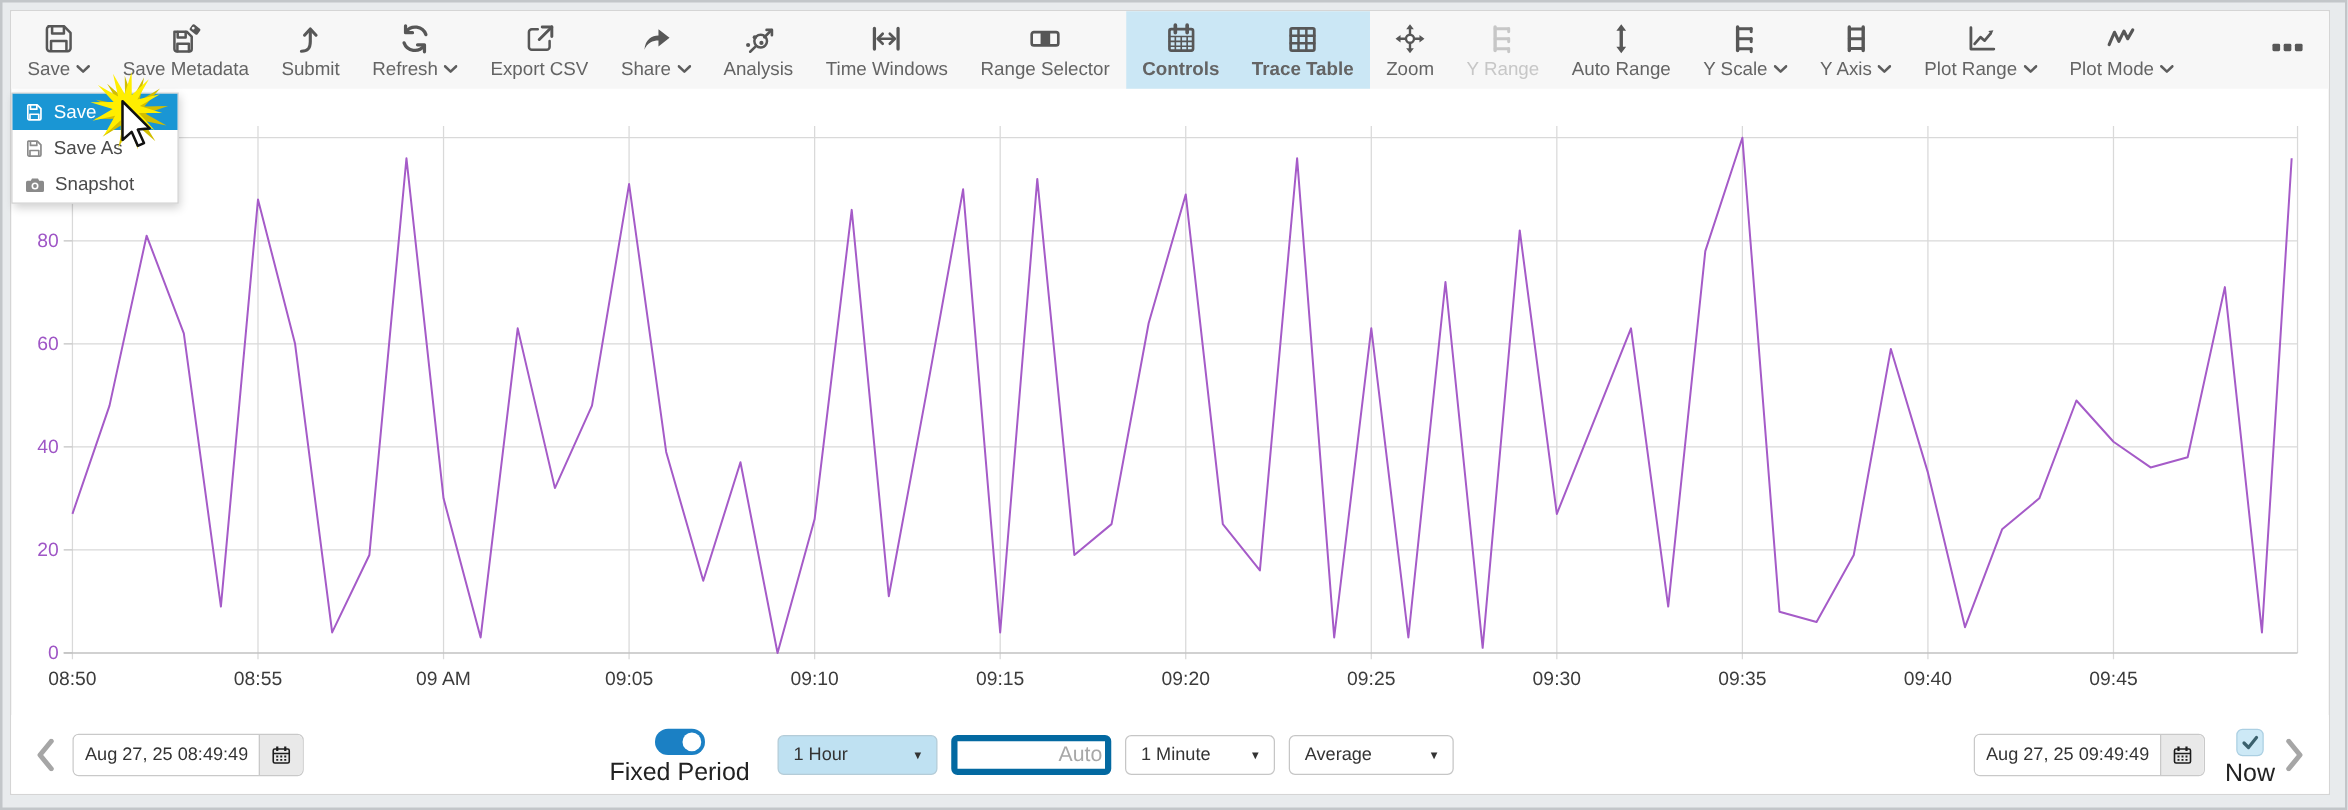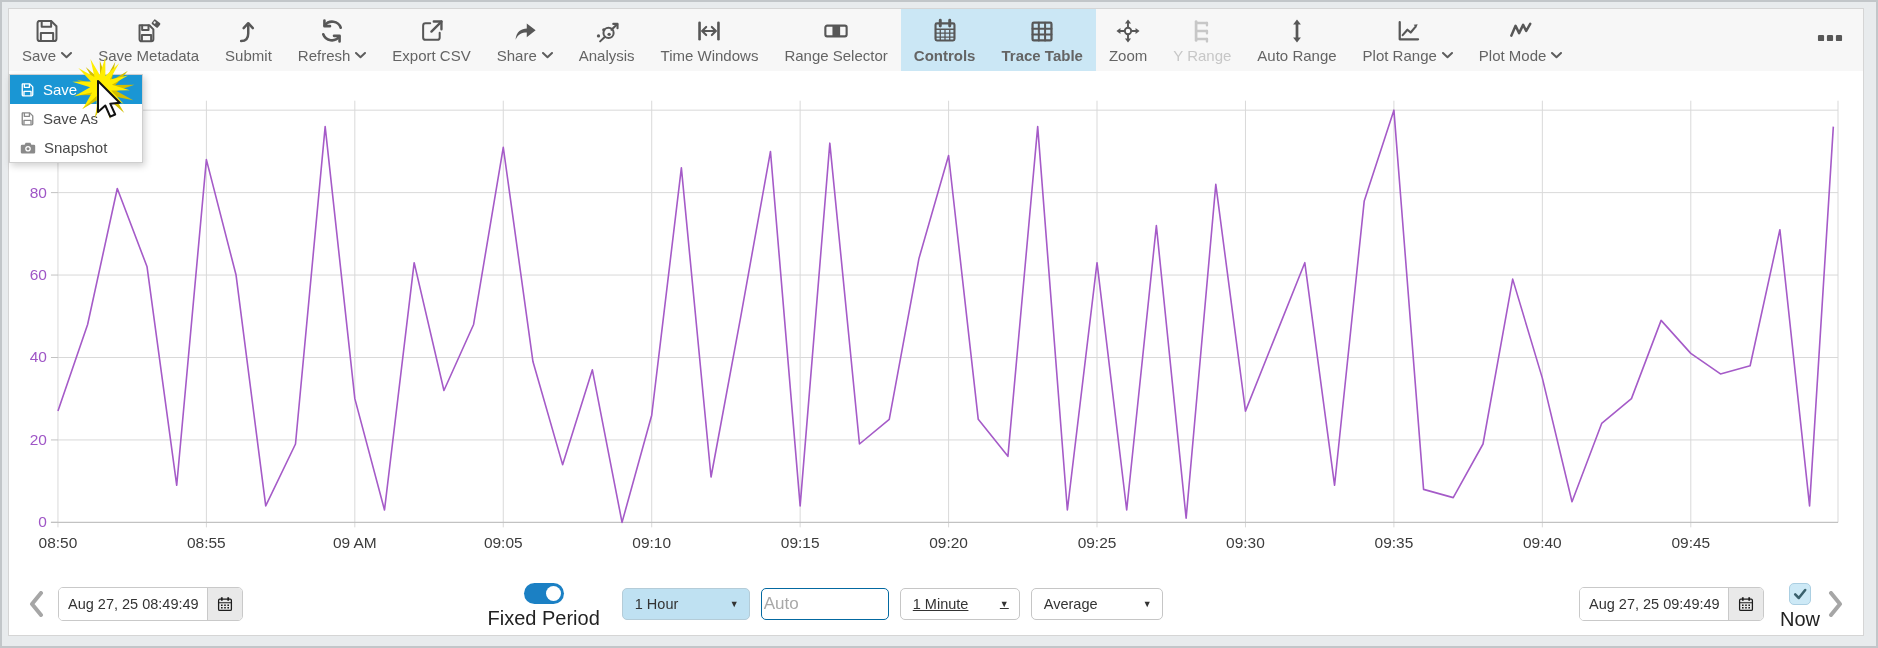--- a/index.html
+++ b/index.html
@@ -35,22 +35,22 @@
   .cal-btn{width:35px;border:none;border-left:1px solid #c9c9c9;background:#e9e9e9;display:flex;align-items:center;justify-content:center;color:#1d1d1d;padding:0;}
   .spacer1{flex:1;}
   .spacer2{flex:1.6;}
   .stack{display:flex;flex-direction:column;align-items:center;margin:6px 22px 0 0;}
   .small-label{font-size:20px;color:#222;margin-top:3px;white-space:nowrap;}
   .toggle{width:40px;height:21px;border-radius:11px;background:#1b80c4;position:relative;}
   .knob{position:absolute;right:3px;top:3px;width:15px;height:15px;border-radius:50%;background:#fff;}
   .select{height:32px;border:1px solid #c6c6c6;border-radius:5px;background:#fff;display:flex;align-items:center;justify-content:space-between;padding:0 10px 0 12px;font-size:14.5px;color:#333;margin-right:11px;box-sizing:border-box;}
   .select .arr{font-size:9px;color:#333;margin-left:12px;}
   .select.blue{background:#bfe1f2;border-color:#b4ccd8;}
-  .w-dur{width:128px;}.w-int{width:120px;text-decoration:underline;}.w-agg{width:132px;}
-  .auto-input{width:128px;height:32px;border:1px solid #0369a1;border-radius:5px;text-align:left;font-size:17px;color:#333;margin-right:11px;box-sizing:border-box;font-family:inherit;}
+  .w-dur{width:128px;}.w-int{width:120px;}.w-agg{width:132px;}
+  .auto-input{width:128px;height:32px;border:5px solid #0369a1;border-radius:5px;text-align:right;font-size:17px;color:#333;margin-right:11px;box-sizing:border-box;font-family:inherit;}
   .auto-input::placeholder{color:#a8a8a8;}
   .checkbox{width:22px;height:22px;border-radius:5px;background:#cde9f6;border:1px solid #abcfe2;display:flex;align-items:center;justify-content:center;box-sizing:border-box;}
   .now-block{display:flex;flex-direction:column;align-items:center;margin:6px 8px 0 16px;}
 </style>
 </head>
 <body>
 
 <div class="frame">
   <div class="panel">
 
@@ -236,20 +236,53 @@
         </div>
         <div class="titem">
           <span class="ticon">
             <svg width="26" height="26" viewBox="0 0 22 22" fill="none" stroke="currentColor" stroke-width="1.7" stroke-linecap="round" stroke-linejoin="round">
               <path d="M11 4.5v13" stroke-width="2.3"></path>
               <path d="M11 1.2 L7.7 5.6h6.6zM11 20.8 L7.7 16.4h6.6z" fill="currentColor" stroke="none"></path>
             </svg>
           </span>
           <span class="tlabel">
             <span>Auto Range</span>
+          </span>
+        </div>
+        <div class="titem">
+          <span class="ticon">
+            <svg width="26" height="26" viewBox="0 0 22 22" fill="none" stroke="currentColor" stroke-width="1.7" stroke-linecap="round" stroke-linejoin="round">
+              <path d="M6 3v16" stroke-width="2.3"></path>
+              <path d="M6 4.2h9.2M6 11h9.2M6 17.8h9.2" stroke-width="2"></path>
+              <path d="M15.2 4.2v2M15.2 11v2M15.2 17.8v2" stroke-width="2"></path>
+            </svg>
+          </span>
+          <span class="tlabel">
+            <span>Y Scale</span>
+            <span style="display:flex;color:#5d5d5d;">
+              <svg width="11" height="7" viewBox="0 0 11 7">
+                <path d="M1 1l4.5 4.3L10 1" fill="none" stroke="currentColor" stroke-width="2" stroke-linecap="round" stroke-linejoin="round"></path>
+              </svg>
+            </span>
+          </span>
+        </div>
+        <div class="titem">
+          <span class="ticon">
+            <svg width="26" height="26" viewBox="0 0 22 22" fill="none" stroke="currentColor" stroke-width="1.7" stroke-linecap="round" stroke-linejoin="round">
+              <path d="M6.3 3v16M15.7 3v16" stroke-width="2.3"></path>
+              <path d="M6.3 4.4h9.4M6.3 11h9.4M6.3 17.6h9.4" stroke-width="2"></path>
+            </svg>
+          </span>
+          <span class="tlabel">
+            <span>Y Axis</span>
+            <span style="display:flex;color:#5d5d5d;">
+              <svg width="11" height="7" viewBox="0 0 11 7">
+                <path d="M1 1l4.5 4.3L10 1" fill="none" stroke="currentColor" stroke-width="2" stroke-linecap="round" stroke-linejoin="round"></path>
+              </svg>
+            </span>
           </span>
         </div>
         <div class="titem">
           <span class="ticon">
             <svg width="26" height="26" viewBox="0 0 22 22" fill="none" stroke="currentColor" stroke-width="1.7" stroke-linecap="round" stroke-linejoin="round">
               <path d="M4 3.5V18h15.5" stroke-width="1.9"></path>
               <path d="M6.5 14.5l4-4.6 2.8 2.4 3.8-4.6" stroke-width="1.8"></path>
               <path d="M19.2 5.2l-3.4.5 2.1 2.6z" fill="currentColor" stroke="none"></path>
             </svg>
           </span>

